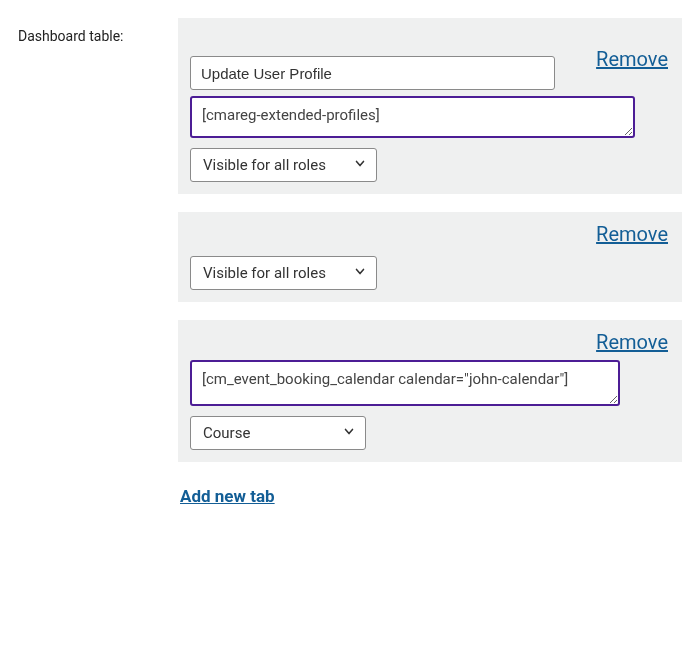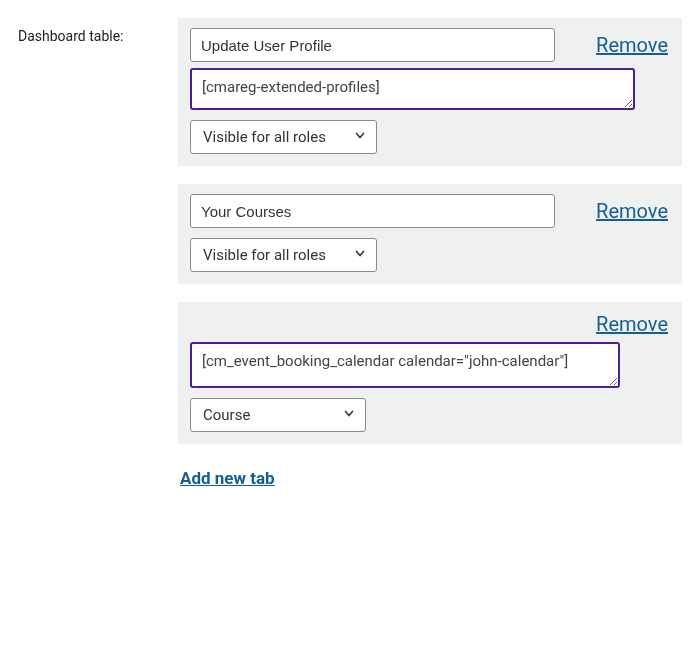--- a/index.html
+++ b/index.html
@@ -39,20 +39,21 @@
     .title-input {
       flex: 0 0 365px;
       height: 34px;
       border: 1px solid #8a8a8a;
       border-radius: 3px;
       padding: 4px 10px;
       font-size: 15px;
       color: #333;
       background: #fff;
       outline: none;
+      margin-top: 28px;
     }
     .remove-link {
       color: #135e96;
       text-decoration: underline;
       font-size: 20px;
       cursor: pointer;
       margin-left: auto;
       padding-right: 2px;
     }
     .content-ta {
@@ -131,21 +132,20 @@
           <svg width="14" height="14" viewBox="0 0 20 20">
               <path d="M5 7l5 6 5-6" fill="none" stroke="#333" stroke-width="2.2" stroke-linecap="round" stroke-linejoin="round"></path>
             </svg>
         </span>
       </div>
     </div>
 
     
     <div class="tab-block">
       <div class="tab-top">
-        <input type="text" class="title-input" value="Your Courses" style="">
         <a class="remove-link">Remove</a>
       </div>
       <div class="select-wrap">
         <div class="select-box">
           <span>Visible for all roles</span>
         </div>
         <span class="select-chevron">
           <svg width="14" height="14" viewBox="0 0 20 20">
               <path d="M5 7l5 6 5-6" fill="none" stroke="#333" stroke-width="2.2" stroke-linecap="round" stroke-linejoin="round"></path>
             </svg>

